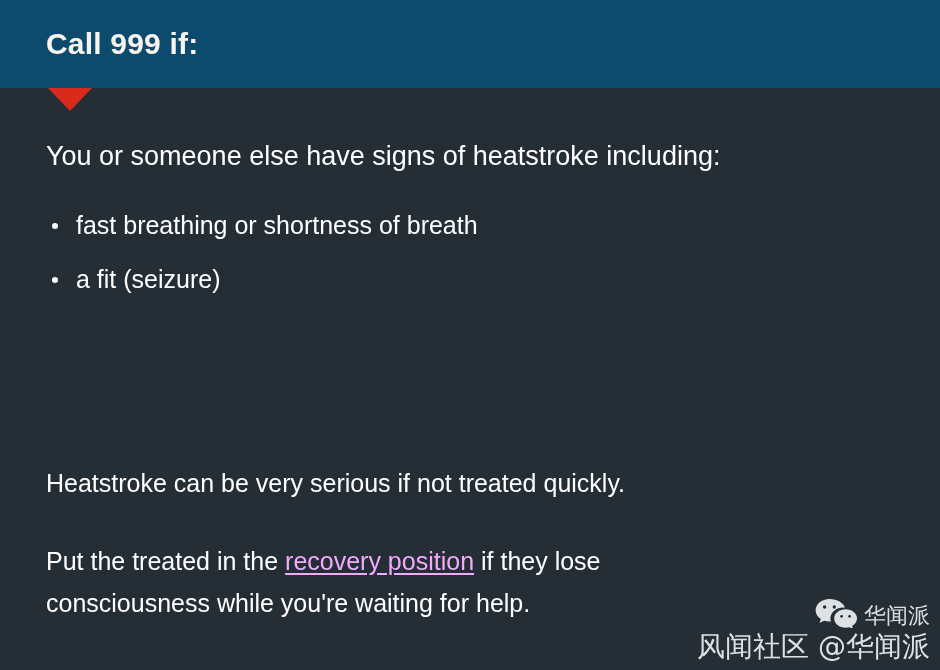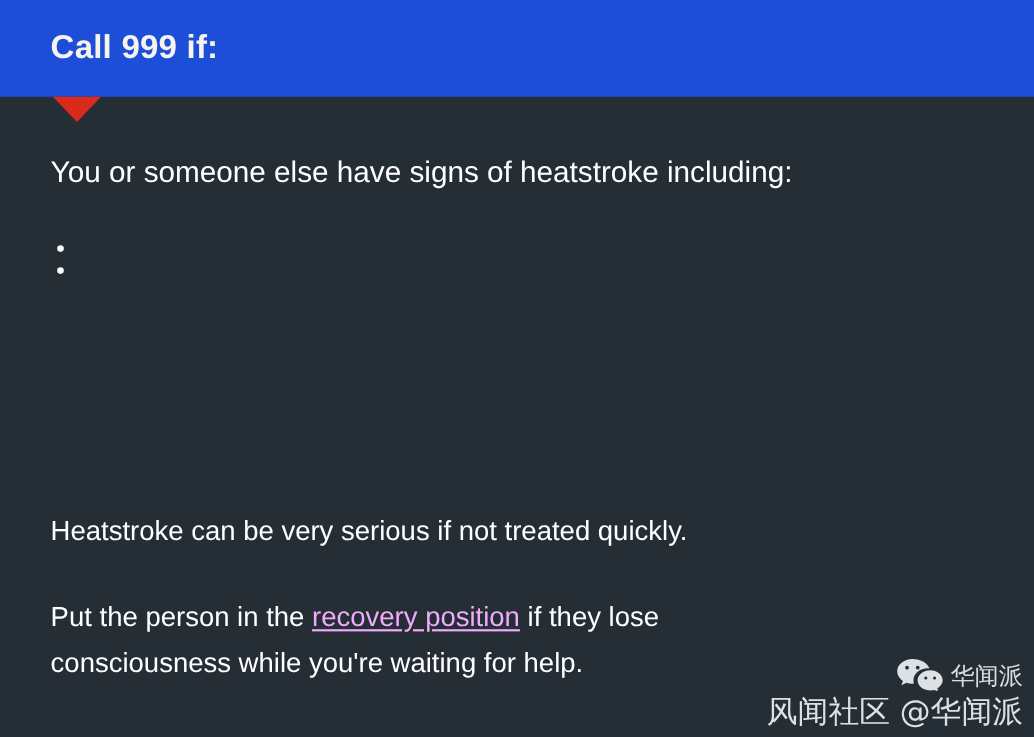--- a/index.html
+++ b/index.html
@@ -24,21 +24,21 @@
     background: #252d35;
   }
 
   
   .callout-header {
     position: absolute;
     left: 0;
     top: 0;
     width: 940px;
     height: 88px;
-    background: #1d4ed8;
+    background: #0c4a6e;
   }
 
   .callout-title {
     position: absolute;
     left: 46px;
     top: 22px;
     font-size: 30px;
     font-weight: bold;
     color: #f7f4f0;
     letter-spacing: 0.2px;
@@ -190,30 +190,32 @@
 
   <div class="callout-notch"></div>
 
   <div class="callout-body">
 
     <div class="intro-text">You or someone else have signs of heatstroke including:</div>
 
     <ul class="symptom-list">
       <li class="symptom-item">
         <span class="bullet-dot"></span>
+        <span>fast breathing or shortness of breath</span>
       </li>
       <li class="symptom-item">
         <span class="bullet-dot"></span>
+        <span>a fit (seizure)</span>
       </li>
     </ul>
 
     <div class="para-serious">Heatstroke can be very serious if not treated quickly.</div>
 
     <div class="para-recovery">
-      <span>Put the person in the </span><a class="recovery-link">recovery position</a><span> if they lose consciousness while you're waiting for help.</span>
+      <span>Put the treated in the </span><a class="recovery-link">recovery position</a><span> if they lose consciousness while you're waiting for help.</span>
     </div>
 
   </div>
 
   <div class="watermark">
     <div class="wm-top-row">
       <span class="wechat-logo">
         <svg width="44" height="30" viewBox="0 0 44 30" xmlns="http://www.w3.org/2000/svg">
           <g fill="#eef1f3">
             <path d="M15.5 1C7.8 1 1.6 6.1 1.6 12.3c0 3.5 2 6.6 5.2 8.7l-1.3 4 4.6-2.3c1.7.5 3.5.8 5.4.8.5 0 1 0 1.4-.1-.3-.9-.5-1.9-.5-2.9 0-6 5.9-10.9 13.2-10.9.5 0 .9 0 1.4.1C29.6 5 23.2 1 15.5 1z"></path>

